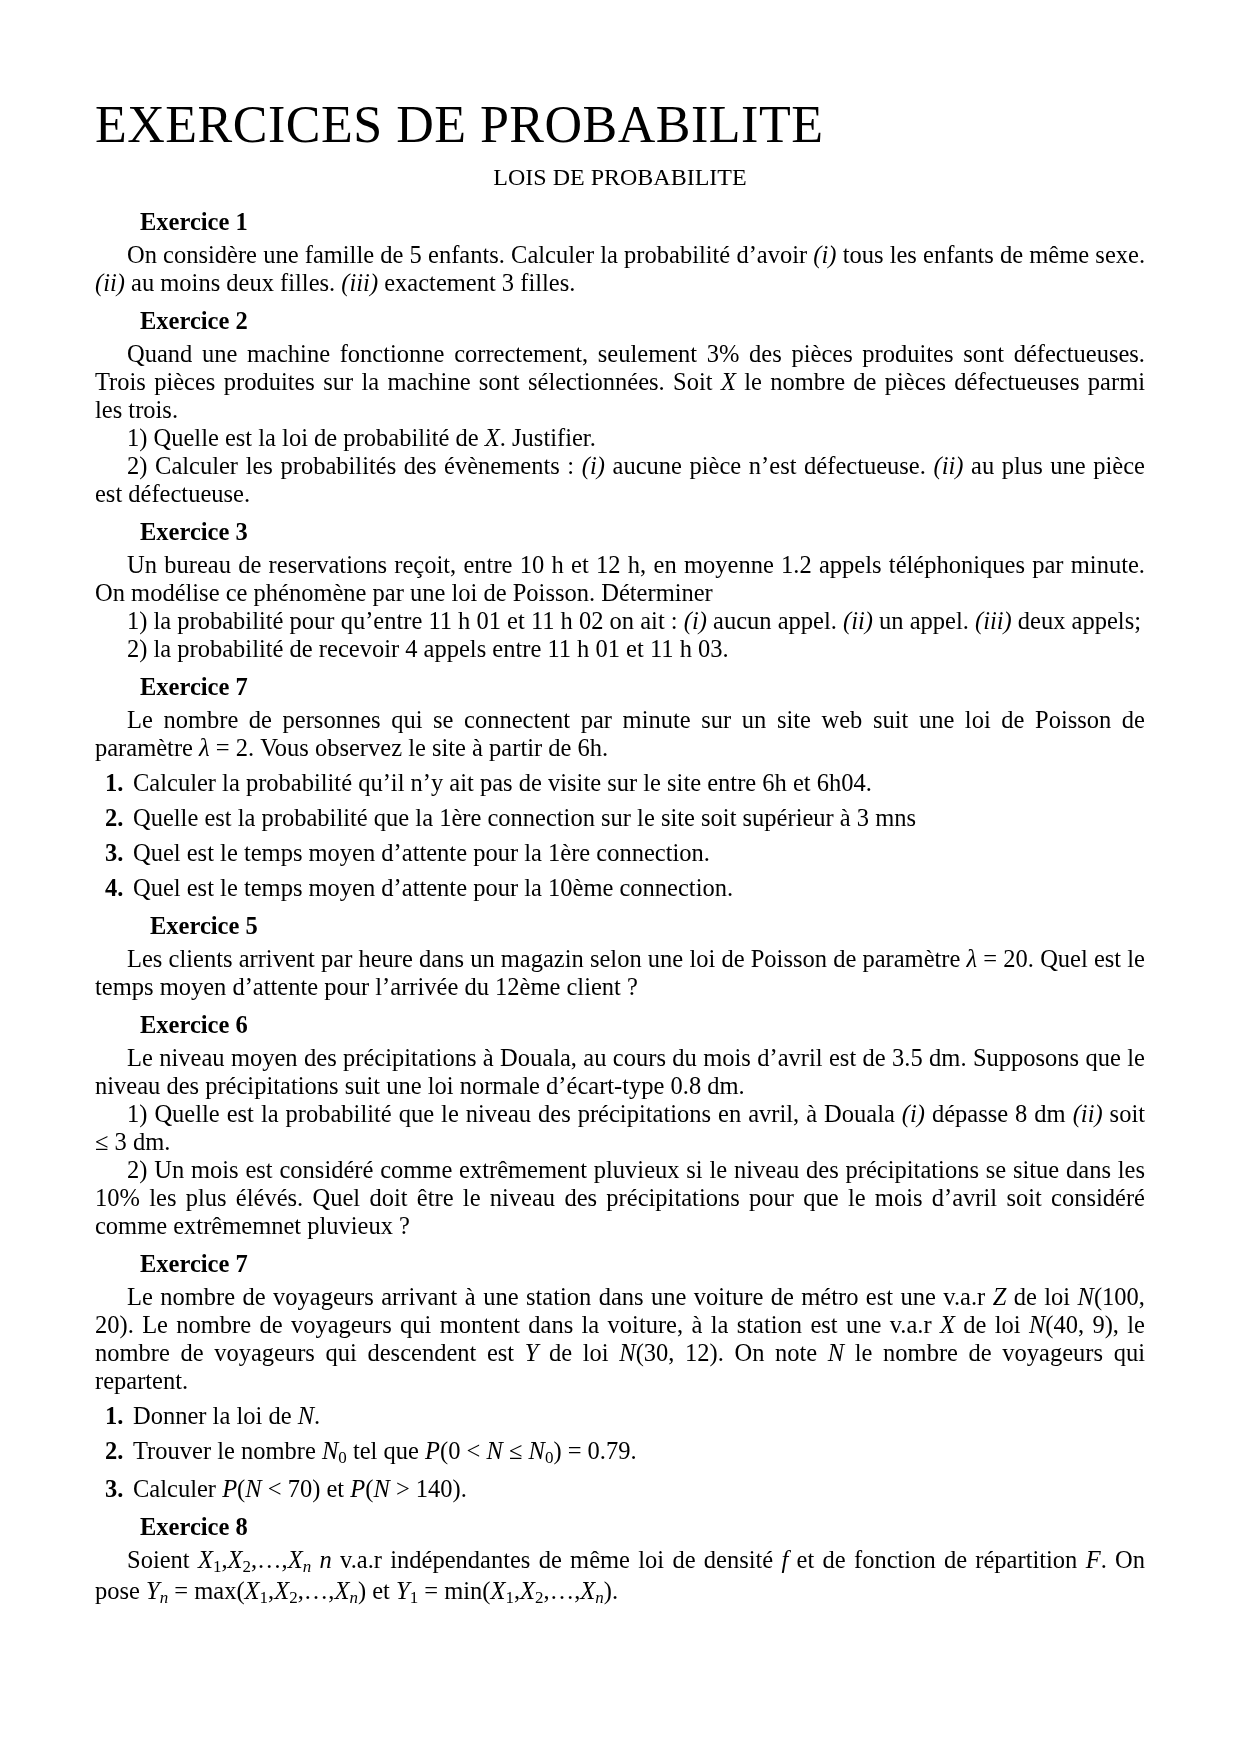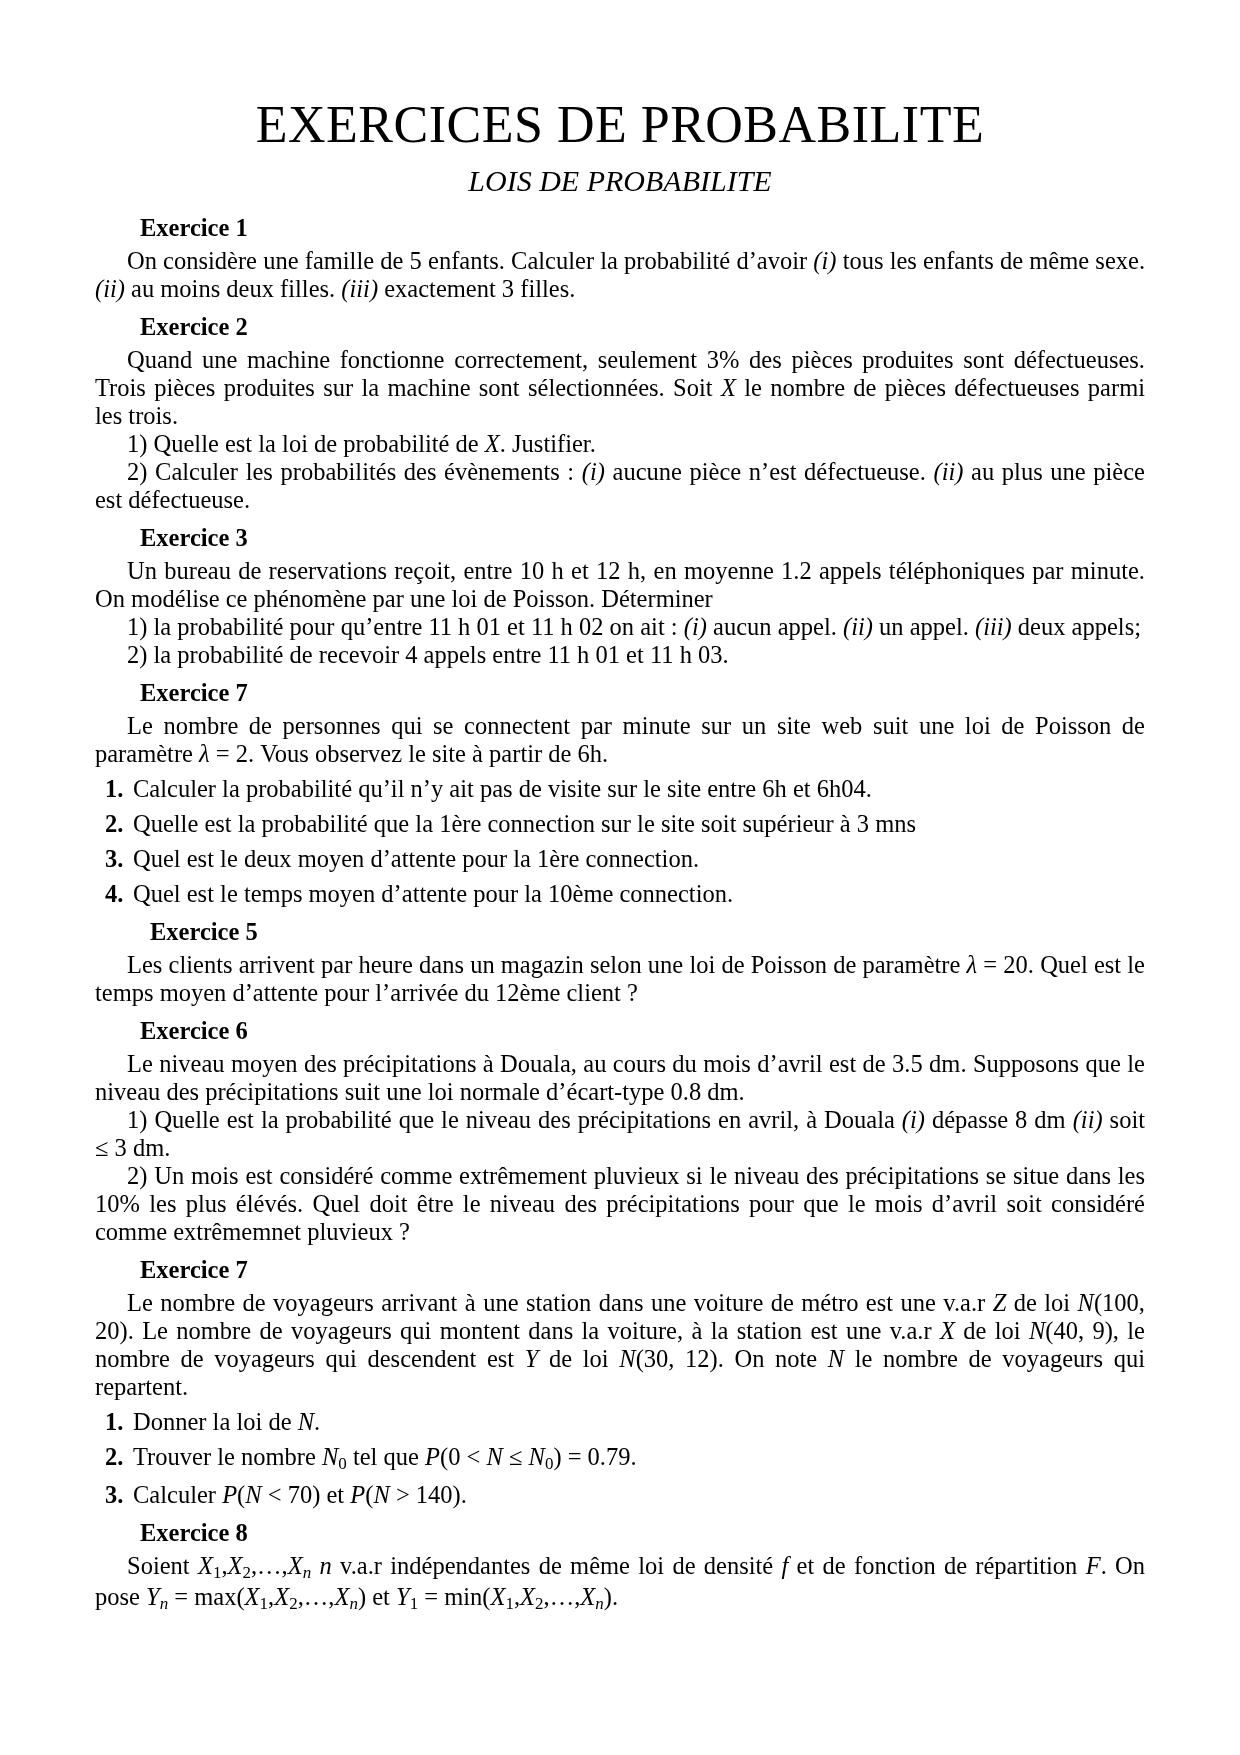--- a/index.html
+++ b/index.html
@@ -11,30 +11,28 @@
     width: 1240px;
     height: 1755px;
     overflow: hidden;
     font-family: "Liberation Serif", "DejaVu Serif", serif;
     color: #000000;
   }
   .page {
     padding: 96px 95px 0 95px;
   }
   .doc-title {
-    text-align: center;
     font-size: 52px;
     line-height: 1.12;
     letter-spacing: 0.5px;
     font-weight: normal;
   }
   .doc-subtitle {
     text-align: center;
-    font-style: italic;
-    font-size: 30px;
+    font-size: 24px;
     line-height: 1.1;
     margin-top: 10px;
   }
   .content {
     margin-top: 17px;
     font-size: 24.5px;
     line-height: 28px;
   }
   .heading {
     font-weight: bold;
@@ -80,21 +78,21 @@
       <div class="para"><span>1) Quelle est la loi de probabilité de </span><span class="it">X</span><span>.  Justifier.</span></div>
       <div class="para"><span>2) Calculer les probabilités des évènements : </span><span class="it">(i)</span><span> aucune pièce n’est défectueuse. </span><span class="it">(ii)</span><span> au plus une pièce est défectueuse.</span></div>
       <div class="heading">Exercice 3</div>
       <div class="para"><span>Un bureau de reservations reçoit, entre 10 h et 12 h, en moyenne 1.2 appels téléphoniques par minute. On modélise ce phénomène par une loi de Poisson. Déterminer</span></div>
       <div class="para"><span>1) la probabilité pour qu’entre 11 h 01 et 11 h 02 on ait : </span><span class="it">(i)</span><span> aucun appel. </span><span class="it">(ii)</span><span> un appel. </span><span class="it">(iii)</span><span> deux appels;</span></div>
       <div class="para"><span>2) la probabilité de recevoir 4 appels entre 11 h 01 et 11 h 03.</span></div>
       <div class="heading">Exercice 7</div>
       <div class="para"><span>Le nombre de personnes qui se connectent par minute sur un site web suit une loi de Poisson de paramètre </span><span class="it">λ</span><span> = 2. Vous observez le site à partir de 6h.</span></div>
       <div class="item"><span class="num">1.</span><span><span>Calculer la probabilité qu’il n’y ait pas de visite sur le site entre 6h et 6h04.</span></span></div>
       <div class="item"><span class="num">2.</span><span><span>Quelle est la probabilité que la 1ère connection sur le site soit supérieur à 3 mns</span></span></div>
-      <div class="item"><span class="num">3.</span><span><span>Quel est le deux moyen d’attente pour la 1ère connection.</span></span></div>
+      <div class="item"><span class="num">3.</span><span><span>Quel est le temps moyen d’attente pour la 1ère connection.</span></span></div>
       <div class="item"><span class="num">4.</span><span><span>Quel est le temps moyen d’attente pour la 10ème connection.</span></span></div>
       <div class="heading indented">Exercice 5</div>
       <div class="para"><span>Les clients arrivent par heure dans un magazin selon une loi de Poisson de paramètre </span><span class="it">λ</span><span> = 20. Quel est le temps moyen d’attente pour l’arrivée du 12ème client ?</span></div>
       <div class="heading">Exercice 6</div>
       <div class="para"><span>Le niveau moyen des précipitations à Douala, au cours du mois d’avril est de 3.5 dm. Supposons que le niveau des précipitations suit une loi normale d’écart-type 0.8 dm.</span></div>
       <div class="para"><span>1) Quelle est la probabilité que le niveau des précipitations en avril, à Douala </span><span class="it">(i)</span><span> dépasse 8 dm </span><span class="it">(ii)</span><span> soit ≤  3 dm.</span></div>
       <div class="para"><span>2) Un mois est considéré comme extrêmement pluvieux si le niveau des précipitations se situe dans les 10% les plus élévés. Quel doit être le niveau des précipitations pour que le mois d’avril  soit considéré comme extrêmemnet pluvieux ?</span></div>
       <div class="heading">Exercice 7</div>
       <div class="para"><span>Le nombre de voyageurs arrivant à une station dans une voiture de métro est une v.a.r </span><span class="it">Z</span><span> de loi </span><span class="it">N</span><span>(100, 20).  Le nombre de voyageurs qui montent dans la voiture, à la station est une v.a.r </span><span class="it">X</span><span> de loi </span><span class="it">N</span><span>(40, 9),  le nombre de voyageurs qui descendent est </span><span class="it">Y</span><span>  de loi </span><span class="it">N</span><span>(30, 12).  On note </span><span class="it">N</span><span> le nombre de voyageurs qui repartent.</span></div>
       <div class="item"><span class="num">1.</span><span><span>Donner la loi de </span><span class="it">N</span><span>.</span></span></div>

